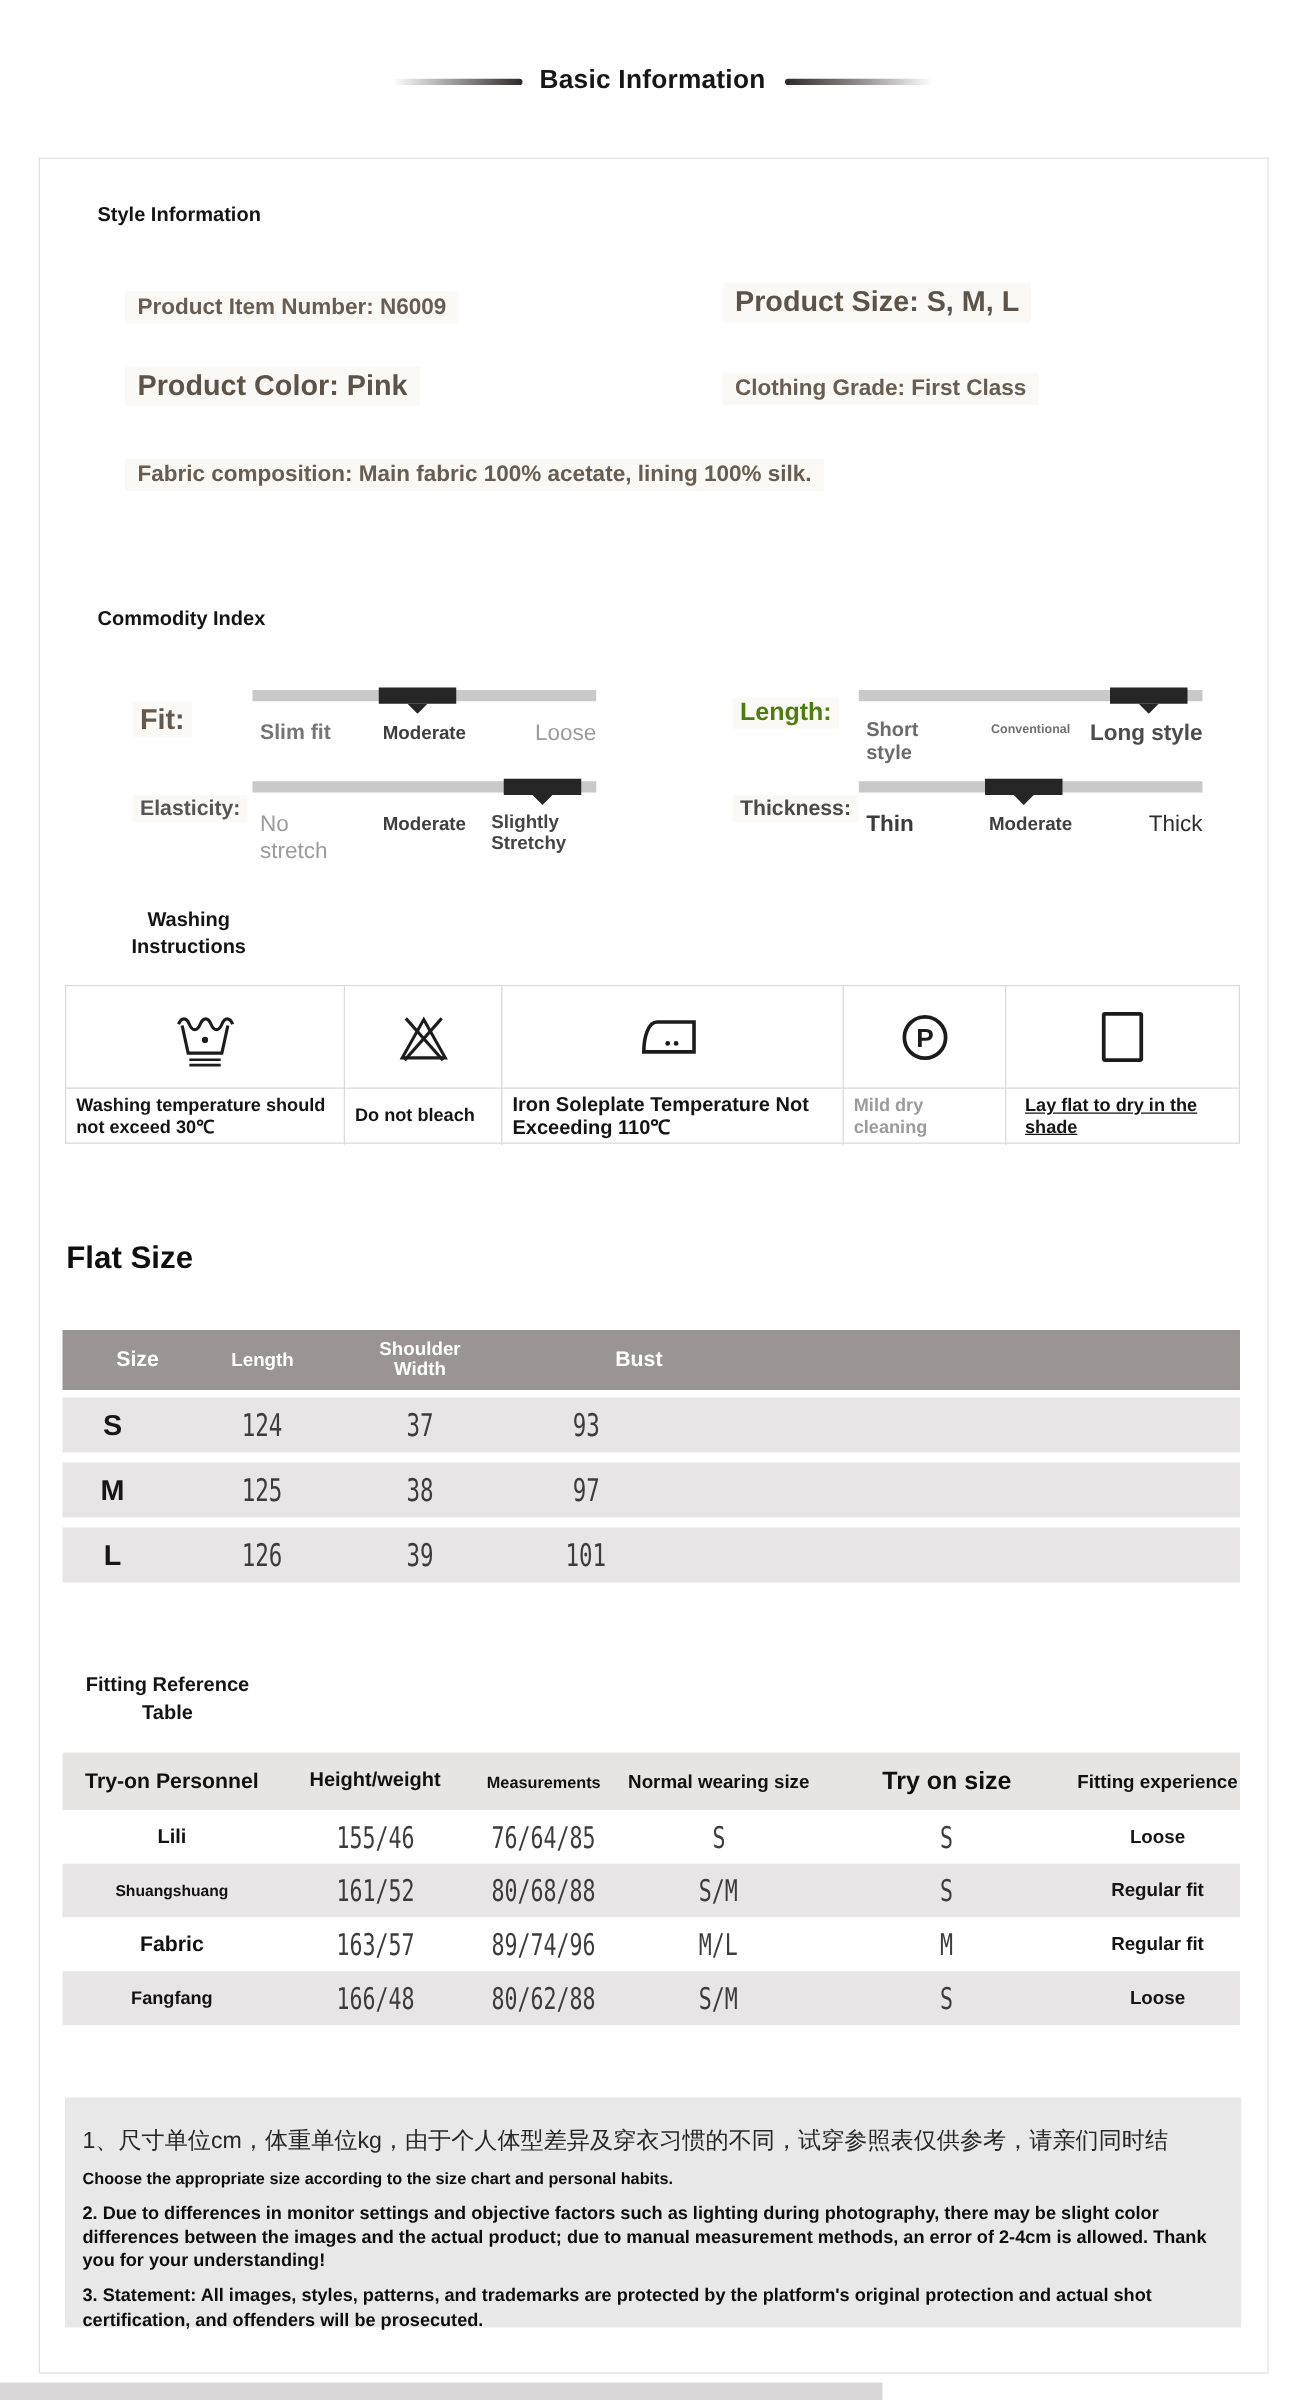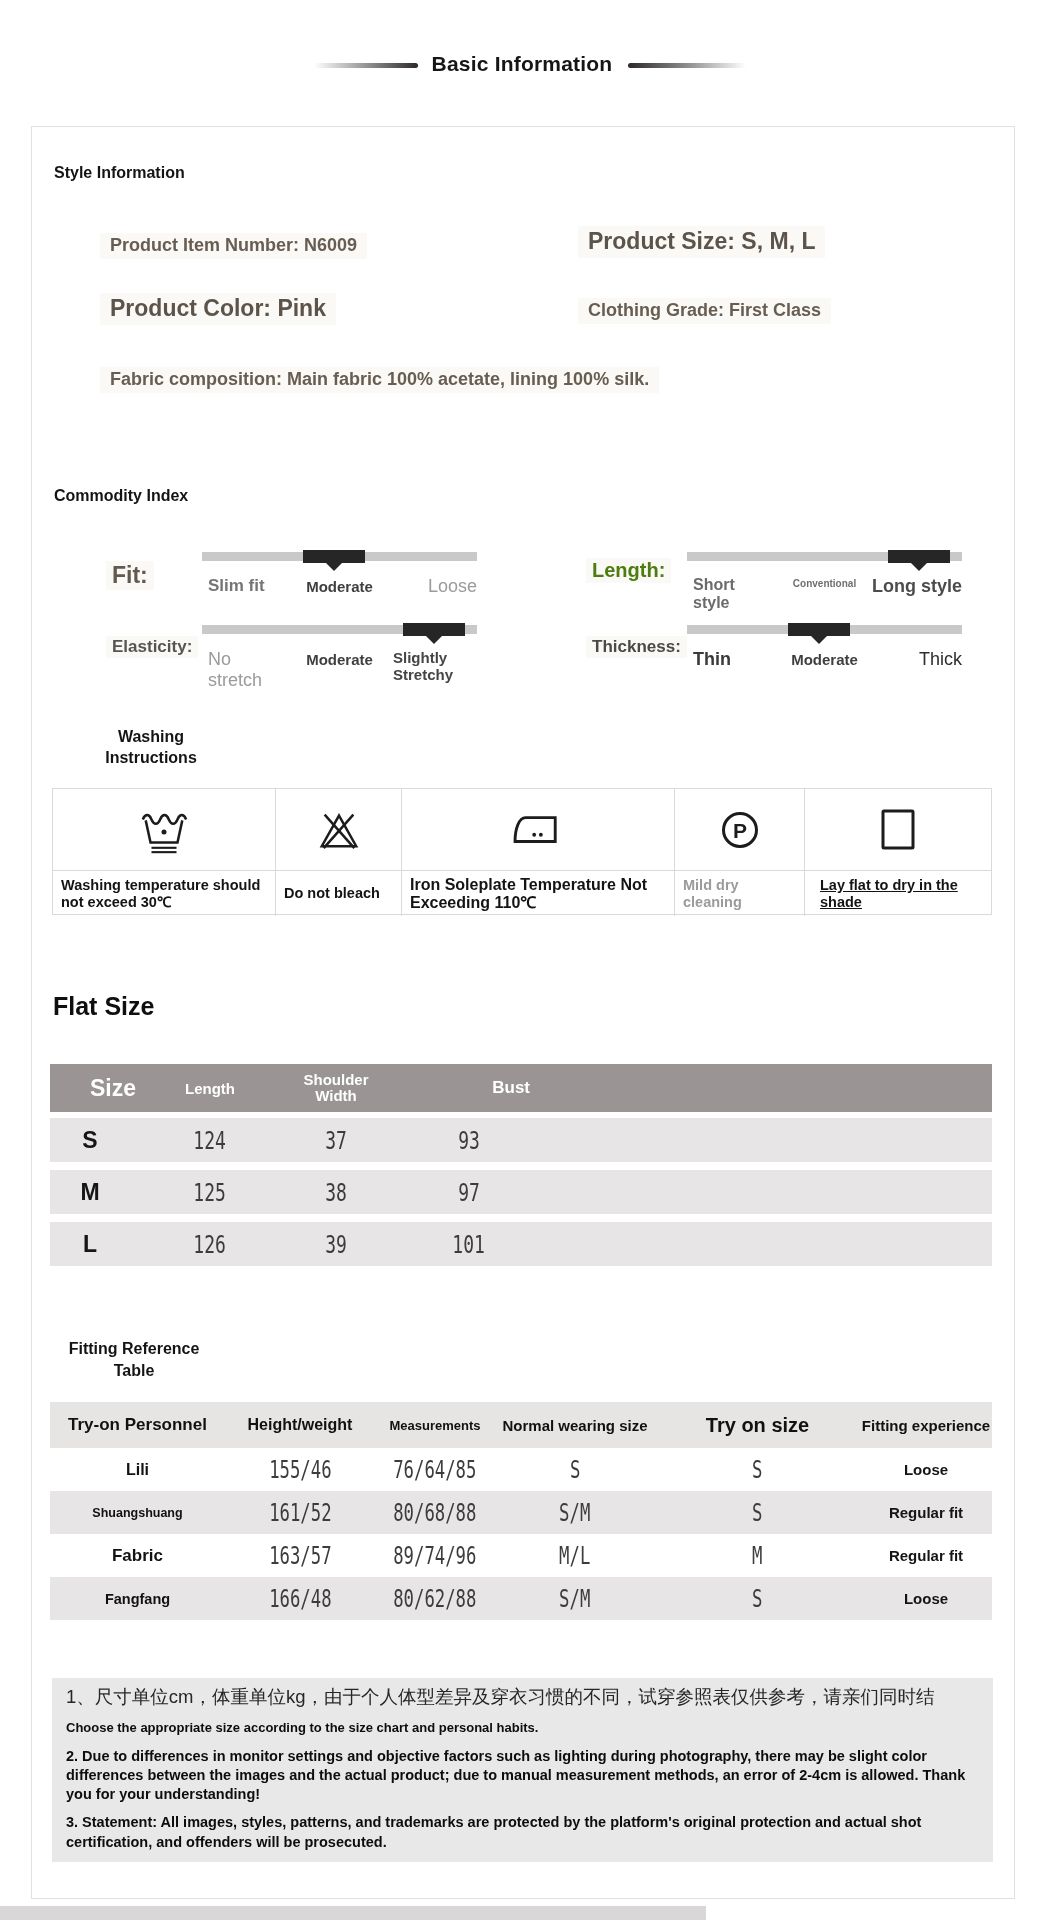--- a/index.html
+++ b/index.html
@@ -9,21 +9,21 @@
 
   
   #hdr-title{left:0;right:0;top:52px;text-align:center;font-size:21px;font-weight:700;color:#161616;letter-spacing:.2px;}
   .hline{top:63px;height:5px;border-radius:3px;}
   #hline-left{left:314px;width:104px;background:linear-gradient(to right,rgba(70,64,64,0),#2d2929);}
   #hline-right{left:628px;width:118px;background:linear-gradient(to right,#2d2929 0%,#8f8c8c 50%,rgba(170,170,170,0) 100%);}
 
   
   #card{left:31px;top:126px;width:982px;height:1771px;border:1px solid #e3e0e0;background:#fff;}
 
-  .sec-title{font-size:16px;font-weight:700;color:#141414;}
+  .sec-title{font-size:16px;font-weight:700;color:#141414;margin-left:24px;}
   #style-title{left:54px;top:164px;}
   #commodity-title{left:54px;top:487px;}
 
   
   .prop{font-weight:700;color:#675d52;background:#fbf9f6;padding:2px 10px 3px 10px;white-space:nowrap;}
   #prop-item{left:100px;top:233px;font-size:18px;}
   #prop-size{left:578px;top:226px;font-size:23px;color:#5c544a;}
   #prop-color{left:100px;top:293px;font-size:23px;color:#5c544a;}
   #prop-grade{left:578px;top:298px;font-size:18px;}
   #prop-fabric{left:100px;top:367px;font-size:18px;}
@@ -76,21 +76,21 @@
   .wlabel{display:flex;align-items:center;font-weight:700;font-size:14.5px;color:#141414;line-height:1.12;padding:2px 8px;}
   .wlabel.big{font-size:16px;}
   .wlabel.muted{color:#9b9b9b;}
   .wlabel.padl{padding-left:15px;}
   .wicon svg{stroke:#1c1c1c;fill:none;stroke-width:2.6;}
 
   
   #flat-title{left:53px;top:992px;font-size:25px;font-weight:700;color:#0f0f0f;}
   .grid4{display:grid;grid-template-columns:80px 160px 92px 148px auto;align-items:center;text-align:center;}
   #flat-header{left:50px;top:1064px;width:942px;height:48px;background:#9a9495;color:#ffffff;font-weight:700;}
-  #flat-header .h0{font-size:23px;padding-left:40px;}
+  #flat-header .h0{font-size:17px;padding-left:40px;}
   #flat-header .h1{font-size:15px;}
   #flat-header .h2{font-size:15px;line-height:1.1;}
   #flat-header .h3{font-size:17px;text-align:right;}
   .flat-row{left:50px;width:942px;height:44px;background:#e7e5e5;}
   #flat-row-0{top:1118px;} #flat-row-1{top:1170px;} #flat-row-2{top:1222px;}
   .size-letter{font-size:23px;font-weight:700;color:#161616;}
   .num{font-family:"DejaVu Sans Mono",monospace;font-weight:400;color:#3c3c3c;display:inline-block;transform:scaleX(0.72);}
   .flat-row .num{font-size:25px;}
   .flat-row .c3, #flat-header .h3{padding-left:26px;box-sizing:border-box;}
 
@@ -103,21 +103,21 @@
   .fit-row{left:50px;width:942px;height:43px;}
   #fit-row-0{top:1448px;background:#ffffff;} #fit-row-1{top:1491px;background:#e7e5e5;}
   #fit-row-2{top:1534px;background:#ffffff;} #fit-row-3{top:1577px;background:#e7e5e5;}
   .fit-row .name{font-weight:700;color:#121212;}
   #fit-row-0 .name{font-size:16px;} #fit-row-1 .name{font-size:12.5px;}
   #fit-row-2 .name{font-size:17px;} #fit-row-3 .name{font-size:14.5px;}
   .fit-row .num{font-size:24px;}
   .fit-row .exp{font-weight:700;font-size:15px;color:#151515;}
 
   
-  #notes{left:52px;top:1678px;width:941px;height:184px;background:#e9e8e8;box-sizing:border-box;padding:6px 16px 0 14px;}
+  #notes{left:52px;top:1678px;width:941px;height:184px;background:#e9e8e8;box-sizing:border-box;padding:21px 16px 0 14px;}
   #note-zh{font-size:18.5px;color:#262626;white-space:nowrap;overflow:hidden;}
   #note-1{font-size:13px;font-weight:700;color:#0d0d0d;margin-top:11px;}
   #note-2{font-size:14.5px;font-weight:700;color:#0d0d0d;margin-top:12px;line-height:1.32;width:925px;}
   #note-3{font-size:14.5px;font-weight:700;color:#0d0d0d;margin-top:9px;line-height:1.32;width:880px;}
 
   #bottom-strip{left:0;top:1906px;width:706px;height:14px;background:#d9d7d7;}
 </style>
 </head>
 <body>
 

